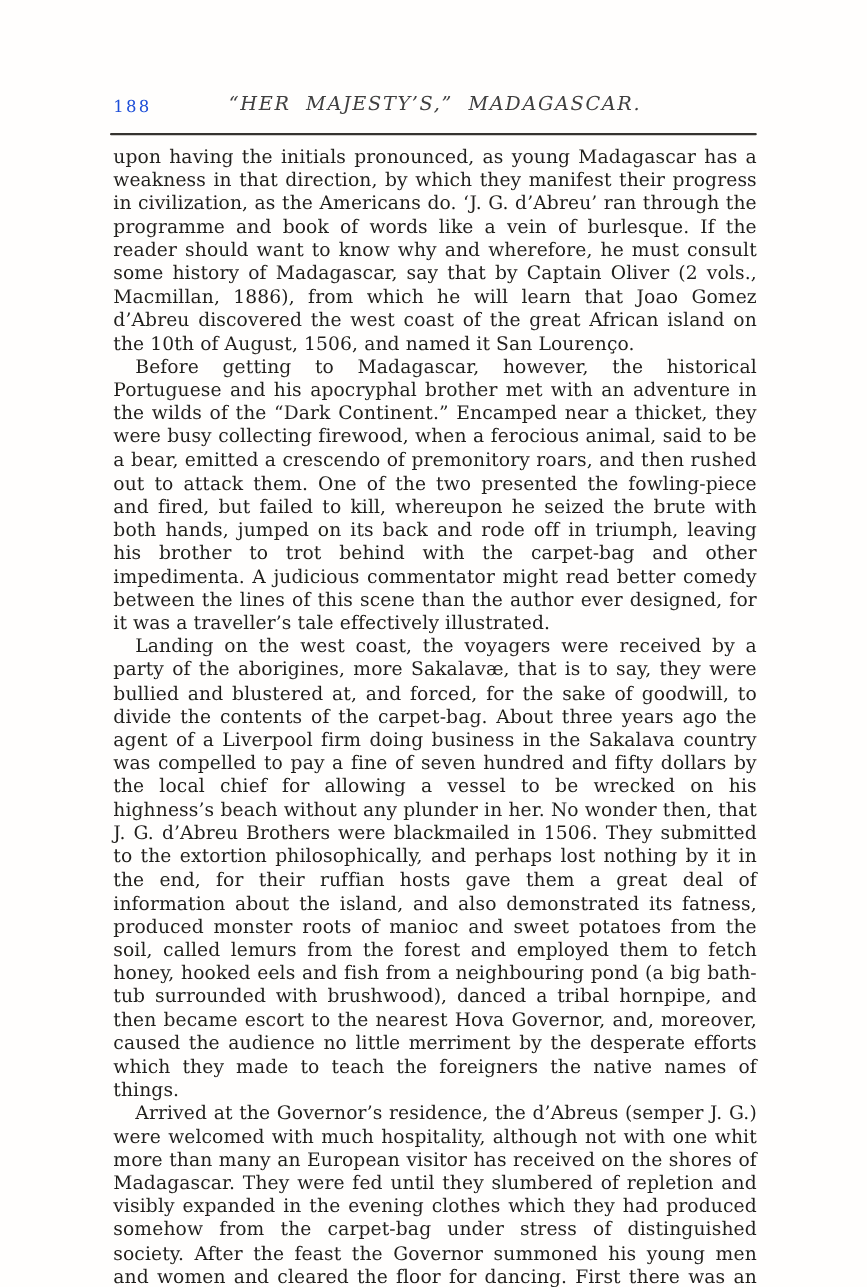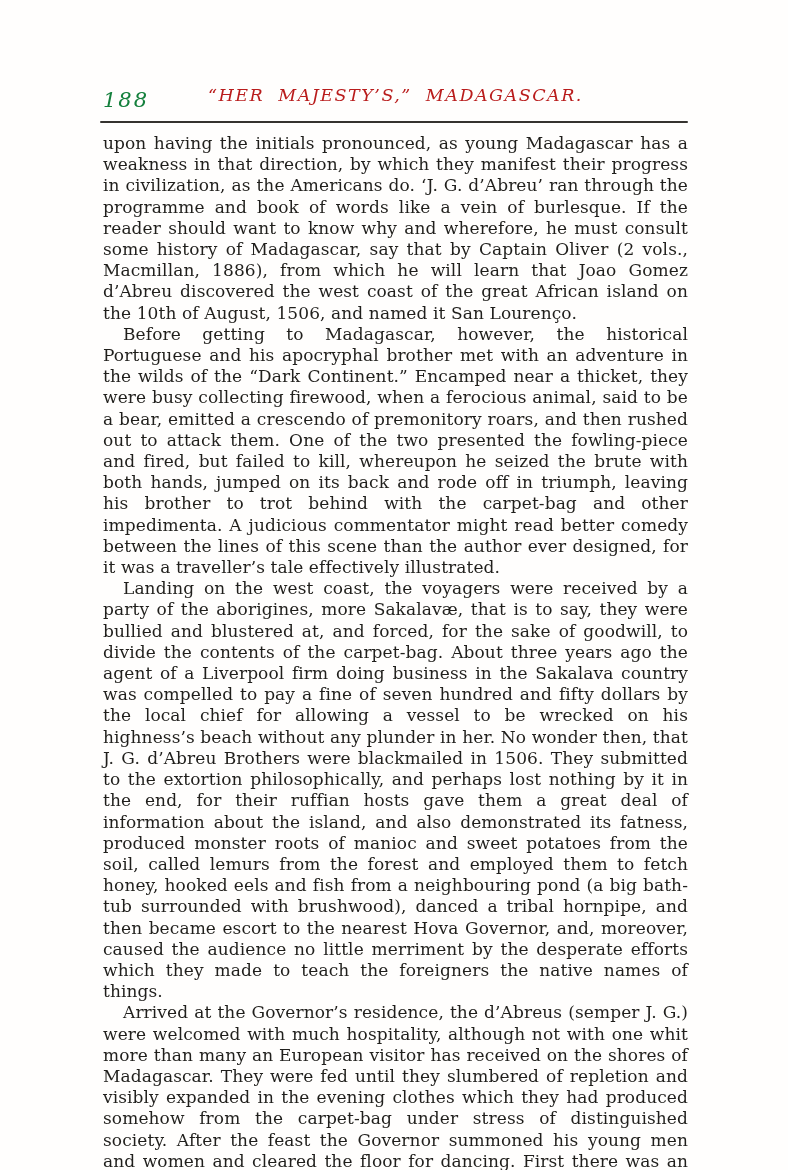--- a/index.html
+++ b/index.html
@@ -20,33 +20,32 @@
     position: absolute;
     left: 103px;
     top: 85px;
     width: 585px;
     height: 24px;
   }
   .folio {
     position: absolute;
     left: 0;
     top: 3px;
-    font-size: 21px;
+    font-size: 15px;
     letter-spacing: 2px;
-    color: #15803d;
-    font-style: italic;
+    color: #1d4ed8;
   }
   .running-title {
     display: block;
     text-align: center;
     font-style: italic;
     font-size: 17.5px;
     letter-spacing: 1.5px;
     word-spacing: 7px;
-    color: #b91c1c;
+    color: #404040;
     white-space: nowrap;
   }
   .header-rule {
     position: absolute;
     left: 100px;
     top: 121px;
     width: 588px;
     height: 2px;
     background: #35332f;
     border-radius: 1px;

